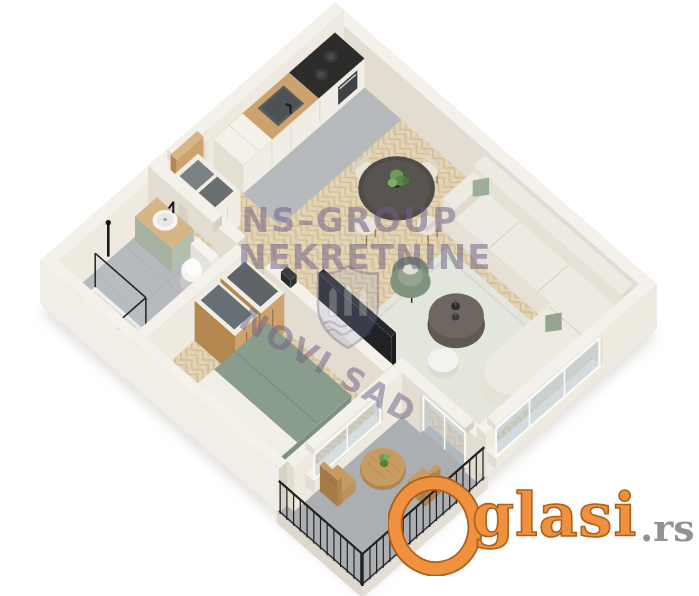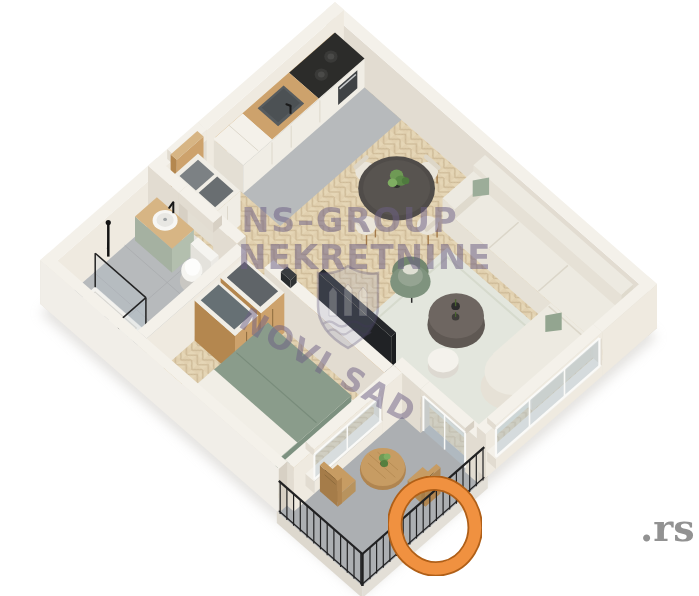--- a/index.html
+++ b/index.html
@@ -467,15 +467,16 @@
   <div id="wm-line3" class="wm" style="color: rgb(109, 96, 133);">NOVI SAD</div>
 
   <div id="logo">
     <svg id="logo-o" width="94" height="100" viewBox="0 0 94 100">
       <g transform="rotate(-12 47 50)">
         <ellipse cx="47" cy="50" rx="40" ry="43" fill="none" stroke="#f09140" stroke-width="13"></ellipse>
         <ellipse cx="47" cy="50" rx="46.8" ry="49.8" fill="none" stroke="#b05f17" stroke-width="1.8"></ellipse>
         <ellipse cx="47" cy="50" rx="33.2" ry="36.2" fill="none" stroke="#b05f17" stroke-width="1.8"></ellipse>
       </g>
     </svg>
+    <span id="logo-rest" style="color: rgb(240, 145, 64);">glasi</span>
     <span id="logo-tld" style="color: rgb(146, 146, 146);">.rs</span>
   </div>
 </div>
 
 </body></html>

